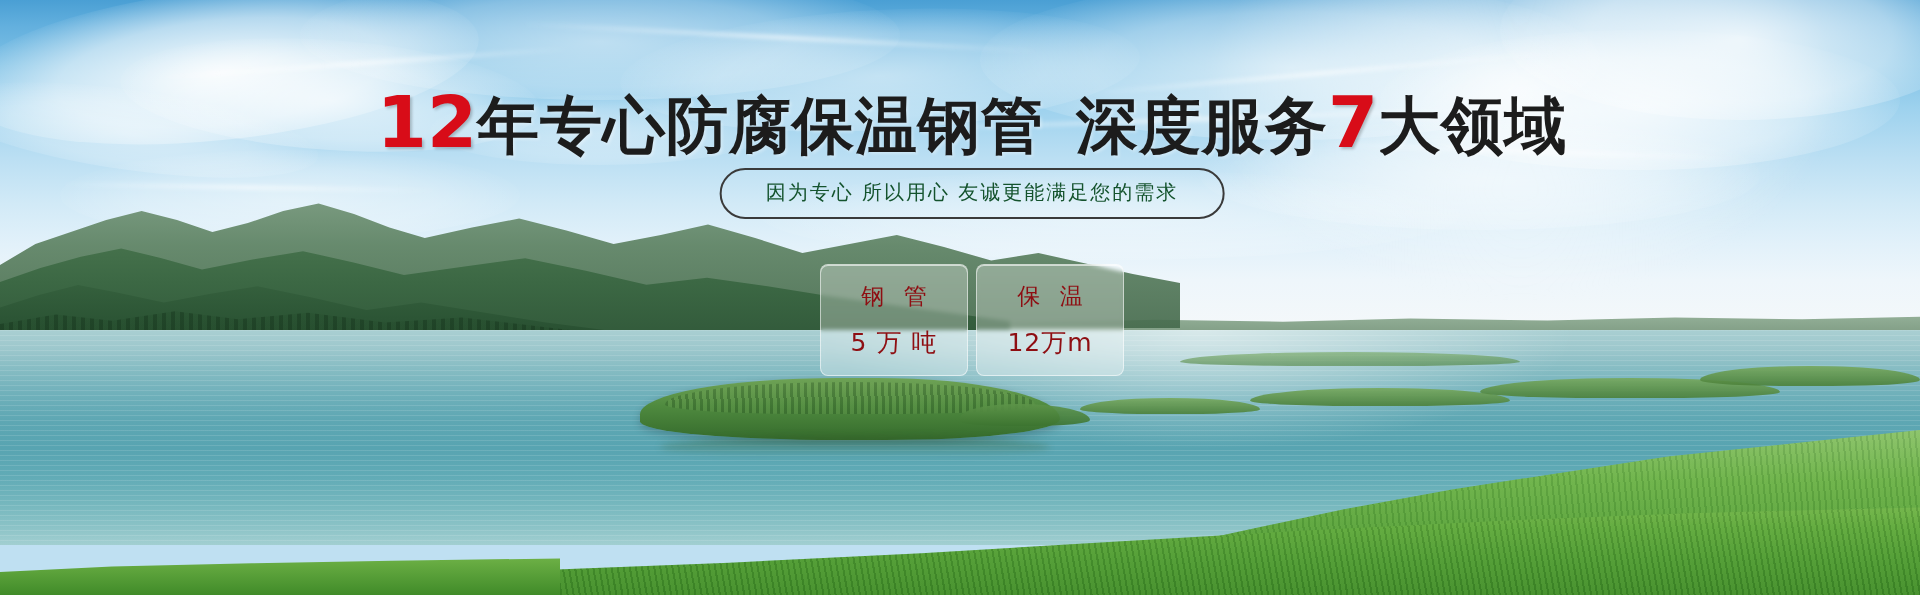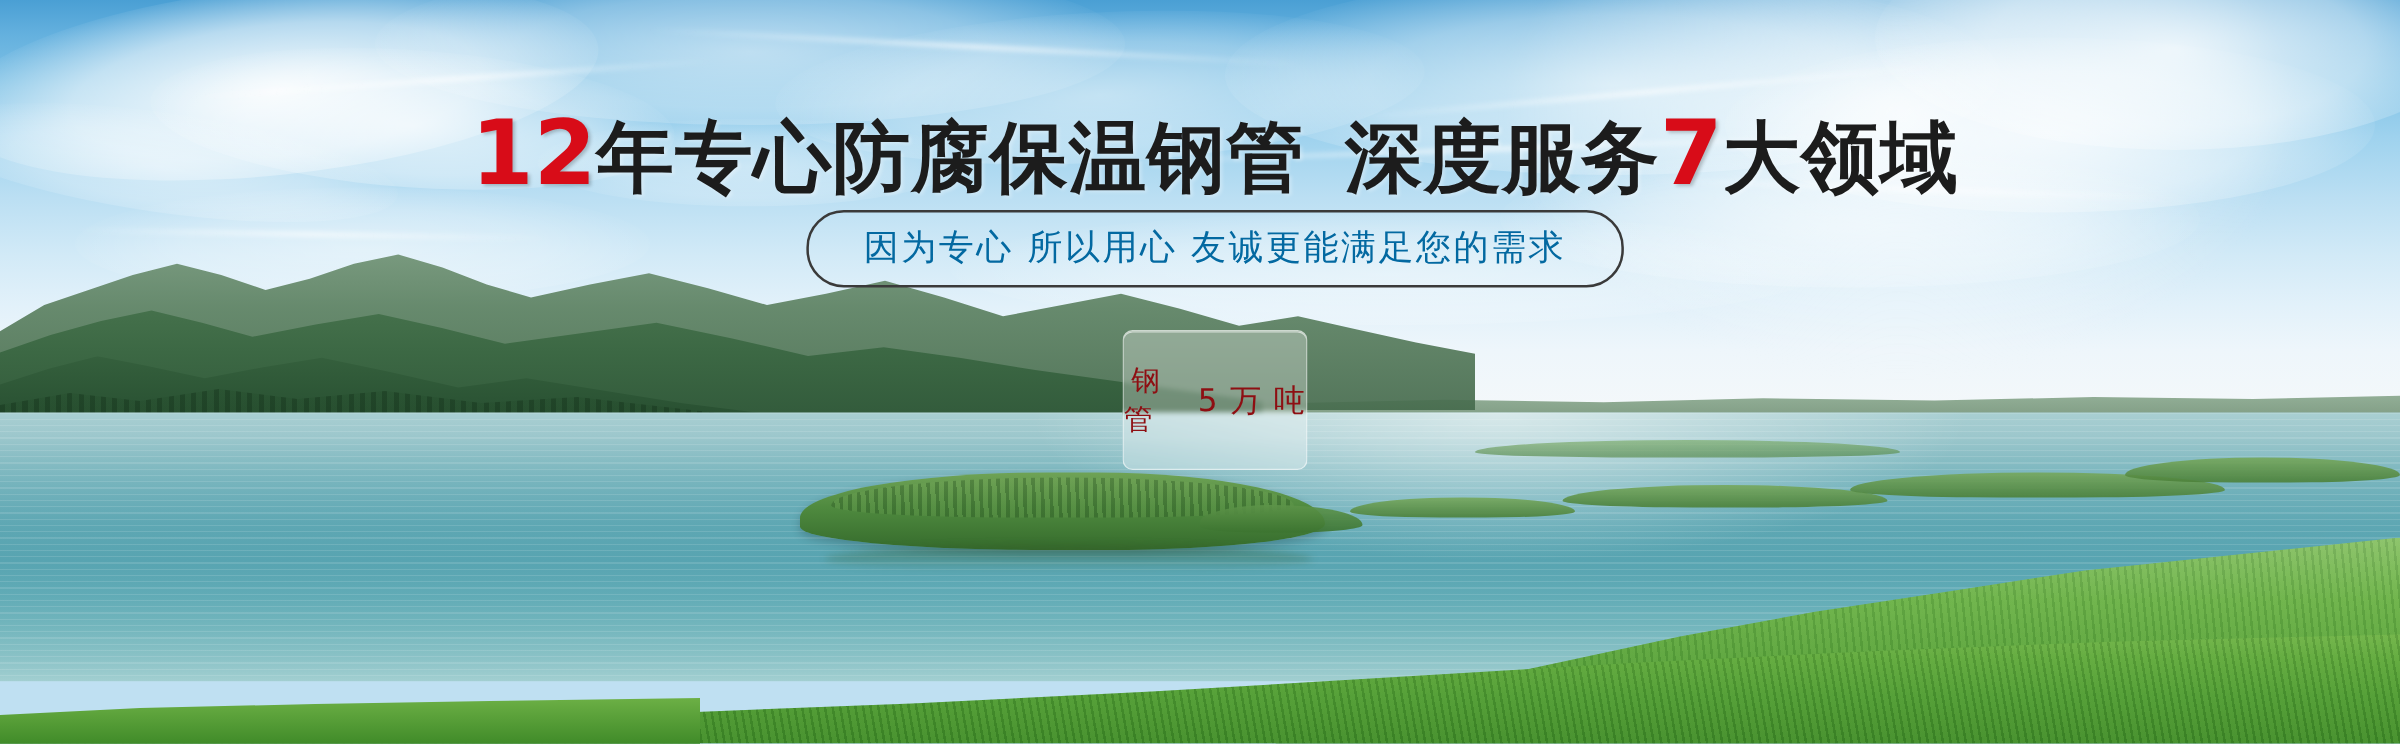--- a/index.html
+++ b/index.html
@@ -234,23 +234,23 @@
     text-shadow:2px 2px 3px rgba(255,255,255,.30);
   }
   .hl-gap { display:inline-block; width:32px; }
 
   .subtitle-pill {
     position:absolute; left:50%; transform:translateX(-50%);
     top:168px;
     padding:9px 44px 11px;
     border:2px solid #3a3a3a;
     border-radius:30px;
-    font-size:28px;
+    font-size:20px;
     letter-spacing:2px;
-    color:#0369a1;
+    color:#14532d;
     white-space:nowrap;
     background:transparent;
     font-family:"DejaVu Sans","Liberation Sans",sans-serif;
   }
 
   
   .stats {
     position:absolute; left:50%; transform:translateX(-50%);
     top:264px;
     display:flex;
@@ -258,21 +258,21 @@
   }
   .stat-card {
     width:148px;
     height:112px;
     border-radius:8px;
     background:rgba(255,255,255,0.30);
     border:1px solid rgba(255,255,255,0.55);
     backdrop-filter:blur(2px);
     -webkit-backdrop-filter:blur(2px);
     display:flex;
-    flex-direction:row;
+    flex-direction:column;
     align-items:center;
     justify-content:center;
     gap:14px;
     box-shadow:inset 0 1px 0 rgba(255,255,255,.6);
   }
   .stat-label {
     color:#8E0E12;
     font-size:23px;
     letter-spacing:6px;
     text-indent:6px;
@@ -351,16 +351,20 @@
     <div class="subtitle-pill">因为专心 所以用心  友诚更能满足您的需求</div>
 
     <div class="stats">
 
       <div class="stat-card">
         <div class="stat-label">钢 管</div>
         <div class="stat-value">5 万 吨</div>
       </div>
 
 
+      <div class="stat-card">
+        <div class="stat-label">保 温</div>
+        <div class="stat-value">12万m</div>
+      </div>
 
     </div>
   </div>
 </div>
 
 </body></html>

